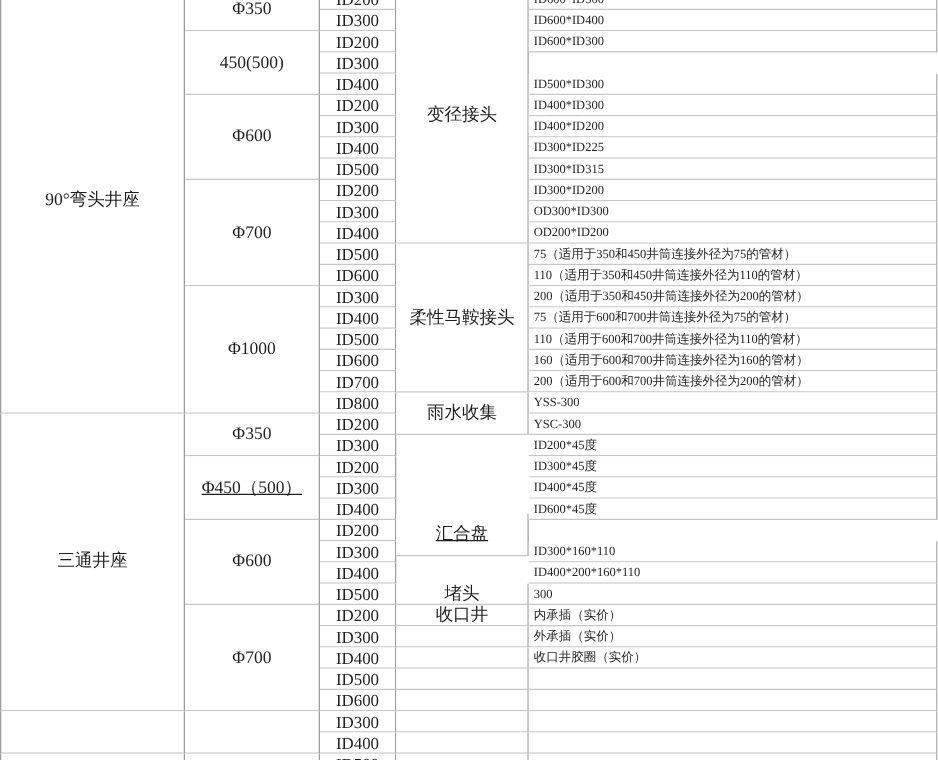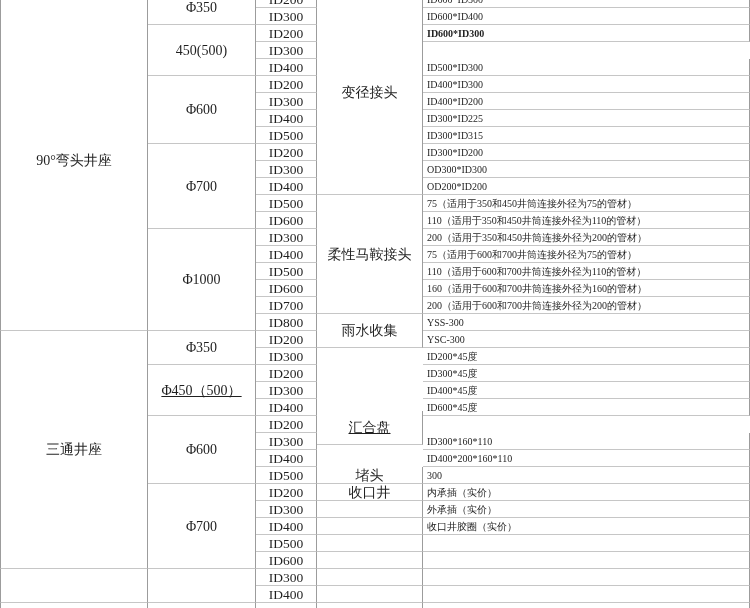--- a/index.html
+++ b/index.html
@@ -224,21 +224,21 @@
     </div>
     <div class="cell product" style="left: 317px; top: 603px; width: 106px; height: 17px;">
       <span></span>
     </div>
     <div class="cell spec left" style="left: 423px; top: -9px; width: 327px; height: 17px;">
       <span>ID600*ID500</span>
     </div>
     <div class="cell spec left" style="left: 423px; top: 8px; width: 327px; height: 17px;">
       <span>ID600*ID400</span>
     </div>
-    <div class="cell spec left" style="left: 423px; top: 25px; width: 327px; height: 17px; font-weight: bold;">
+    <div class="cell spec left" style="left: 423px; top: 25px; width: 327px; height: 17px;">
       <span>ID600*ID300</span>
     </div>
     <div class="cell spec left" style="left: 423px; top: 42px; width: 327px; height: 17px; margin-top: 47px;">
       <span>ID500*ID400</span>
     </div>
     <div class="cell spec left" style="left: 423px; top: 59px; width: 327px; height: 17px;">
       <span>ID500*ID300</span>
     </div>
     <div class="cell spec left" style="left: 423px; top: 76px; width: 327px; height: 17px;">
       <span>ID400*ID300</span>

